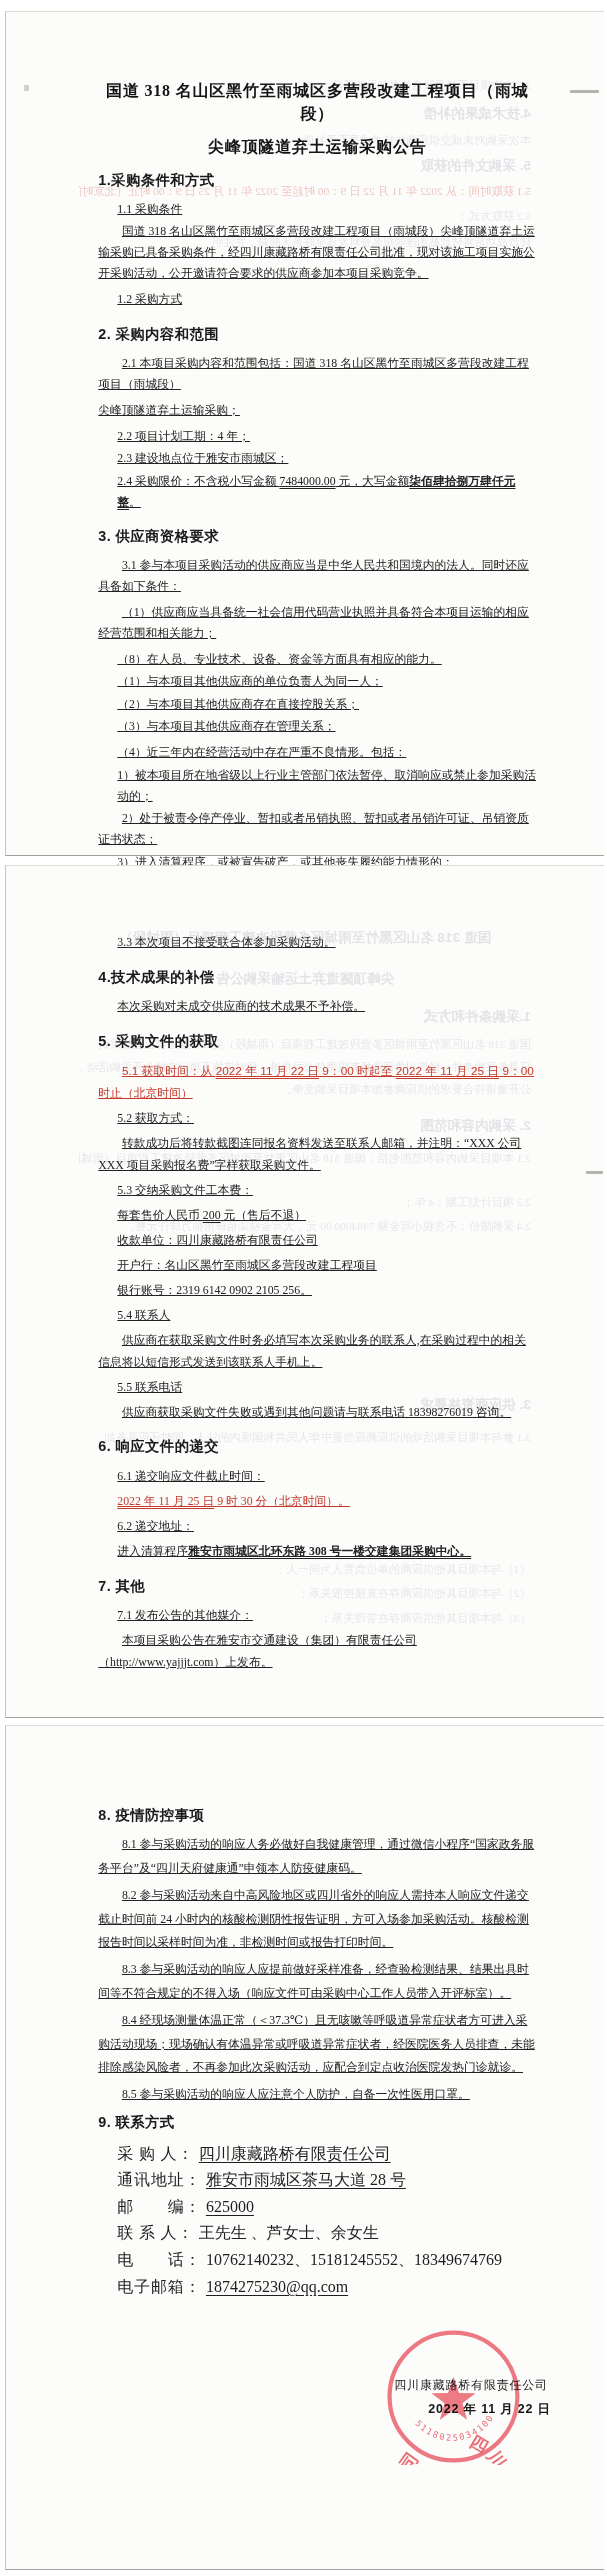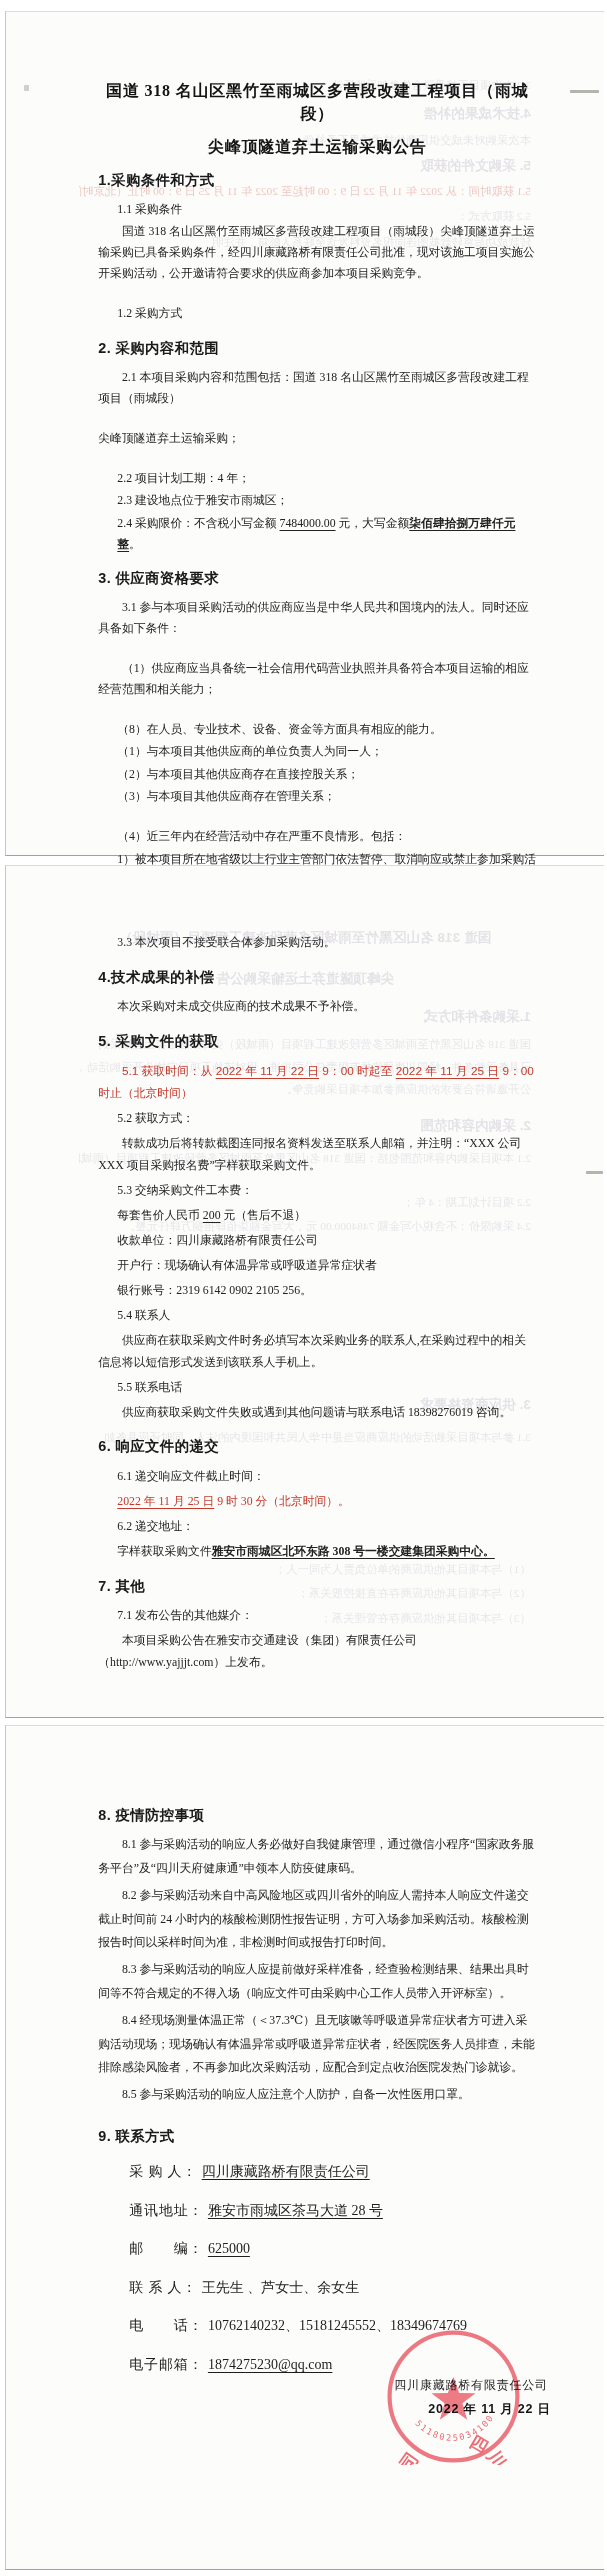--- a/index.html
+++ b/index.html
@@ -22,32 +22,32 @@
   .doc-title{
     text-align:center;font-weight:bold;font-size:16px;line-height:23px;
     letter-spacing:0.8px;color:#141414;margin:0 0 10.6px 0;
     font-family:"Liberation Serif","DejaVu Serif",serif;
   }
   .h{
     font-family:"Liberation Sans","DejaVu Sans",sans-serif;
     font-weight:bold;font-size:14.4px;line-height:21px;color:#1a1a1a;
     margin:13.7px 0 7.6px 0;letter-spacing:0.4px;
   }
-  .ln{font-size:11.8px;line-height:21px;margin:1.5px 0;color:#222;}
+  .ln{font-size:11.8px;line-height:21px;margin:1.5px 0;color:#222;text-decoration:underline;}
   .p2 .ln{line-height:22px;margin:3px 0;}
   .p3 .ln{line-height:23.5px;margin:3.8px 0;}
   .ind{padding-left:19px;}
   .fi{text-indent:2em;}
-  .gap-s{margin-top:19px;}
+  .gap-s{margin-top:5px;}
   .gap-m{margin-top:12px;}
   .u{text-decoration:underline;text-underline-offset:3px;}
   .b{font-weight:bold;}
   .red{color:#c43a2c;}
   .red-sans{font-family:"Liberation Sans","DejaVu Sans",sans-serif;color:#c43a2c;}
-  .contact{display:flex;font-size:14px;line-height:26.6px;margin:12px;}
+  .contact{display:flex;font-size:16px;line-height:26.6px;margin:0;}
   .contact .lbl{white-space:pre;letter-spacing:0.8px;}
   .contact .val{margin-left:4.6px;}
   .ghost{
     position:absolute;left:73px;right:73px;
     transform:scaleX(-1);
     opacity:.14;color:#6b5e7d;
     font-size:11.4px;line-height:16.7px;
     filter:blur(0.3px);
     pointer-events:none;white-space:nowrap;overflow:hidden;
   }
@@ -134,31 +134,31 @@
     <div class="ln ind">3.3 本次项目不接受联合体参加采购活动。</div>
     <div class="h">4.技术成果的补偿</div>
     <div class="ln ind">本次采购对未成交供应商的技术成果不予补偿。</div>
     <div class="h">5. 采购文件的获取</div>
     <div class="ln fi red-sans"><span>5.1 获取时间：从 </span><span class="u">2022 年 11 月 22 日</span><span> 9：00 时起至 </span><span class="u">2022 年 11 月 25 日</span><span> 9：00 时止（北京时间）</span></div>
     <div class="ln ind gap-s">5.2 获取方式：</div>
     <div class="ln fi gap-s">转款成功后将转款截图连同报名资料发送至联系人邮箱，并注明：“XXX 公司 XXX 项目采购报名费”字样获取采购文件。</div>
     <div class="ln ind gap-s">5.3 交纳采购文件工本费：</div>
     <div class="ln ind gap-s"><span>每套售价人民币 </span><span class="u">200</span><span> 元（售后不退）</span></div>
     <div class="ln ind">收款单位：四川康藏路桥有限责任公司</div>
-    <div class="ln ind">开户行：现场确认有体温异常或呼吸道异常症状者</div>
+    <div class="ln ind">开户行：名山区黑竹至雨城区多营段改建工程项目</div>
     <div class="ln ind">银行账号：2319 6142 0902 2105 256。</div>
     <div class="ln ind">5.4 联系人</div>
     <div class="ln fi">供应商在获取采购文件时务必填写本次采购业务的联系人,在采购过程中的相关信息将以短信形式发送到该联系人手机上。</div>
     <div class="ln ind gap-s">5.5 联系电话</div>
     <div class="ln fi gap-s">供应商获取采购文件失败或遇到其他问题请与联系电话 18398276019 咨询。</div>
     <div class="h">6. 响应文件的递交</div>
     <div class="ln ind">6.1 递交响应文件截止时间：</div>
     <div class="ln ind red gap-s"><span class="u">2022 年 11 月 25 日</span><span> 9 时 30 分（北京时间）。</span></div>
     <div class="ln ind gap-s">6.2 递交地址：</div>
-    <div class="ln ind gap-s"><span>字样获取采购文件</span><span class="u b">雅安市雨城区北环东路 308 号一楼交建集团采购中心。</span></div>
+    <div class="ln ind gap-s"><span>进入清算程序</span><span class="u b">雅安市雨城区北环东路 308 号一楼交建集团采购中心。</span></div>
     <div class="h">7. 其他</div>
     <div class="ln ind">7.1 发布公告的其他媒介：</div>
     <div class="ln fi gap-s">本项目采购公告在雅安市交通建设（集团）有限责任公司（http://www.yajjjt.com）上发布。</div>
   </div>
 </div>
 
 <div class="page p3" style="top:1725px;height:845px;">
   <div class="content" style="padding-top:65px;">
     <div class="h">8. 疫情防控事项</div>
     <div class="ln fi gap-s">8.1 参与采购活动的响应人务必做好自我健康管理，通过微信小程序“国家政务服务平台”及“四川天府健康通”申领本人防疫健康码。</div>

